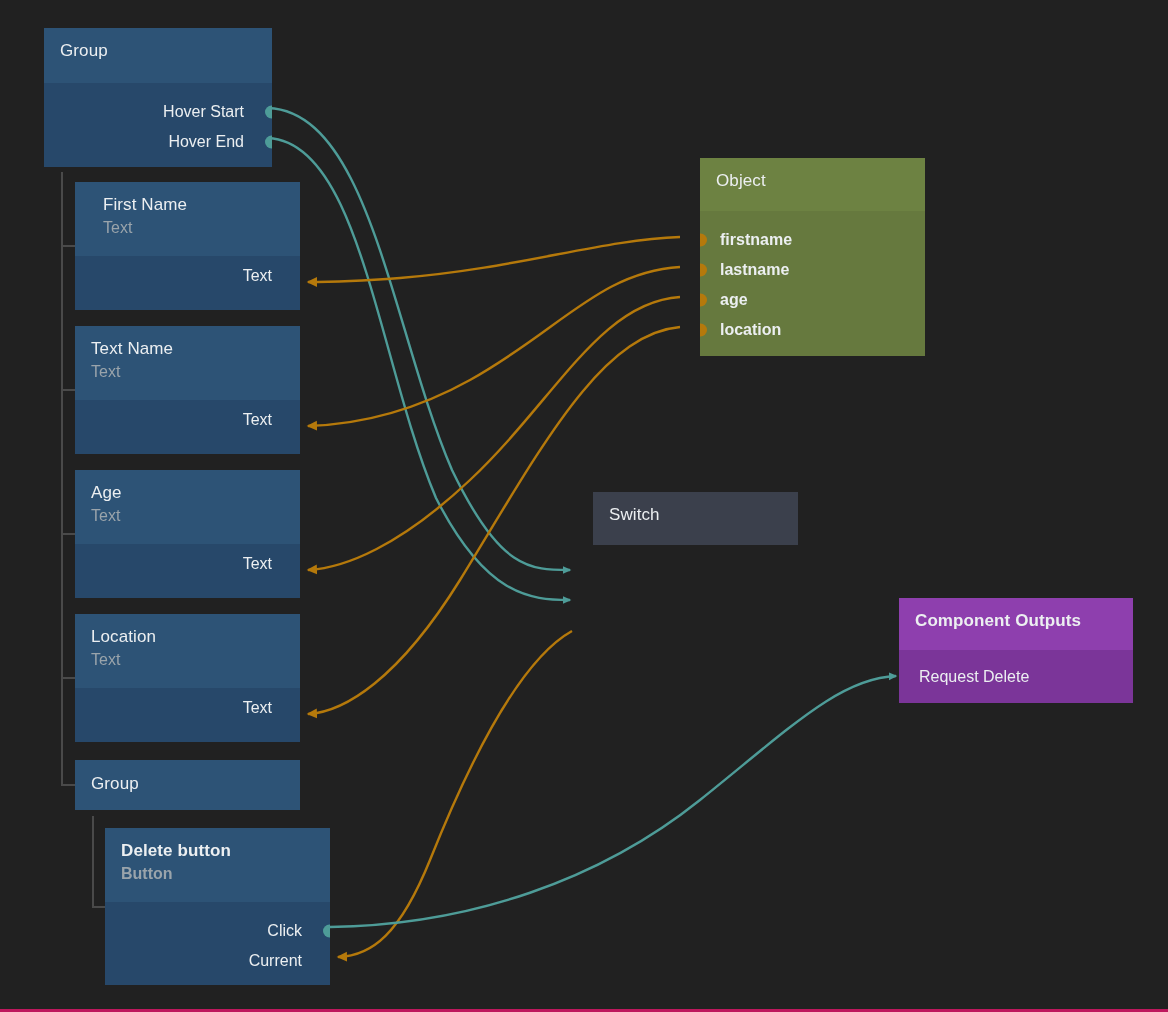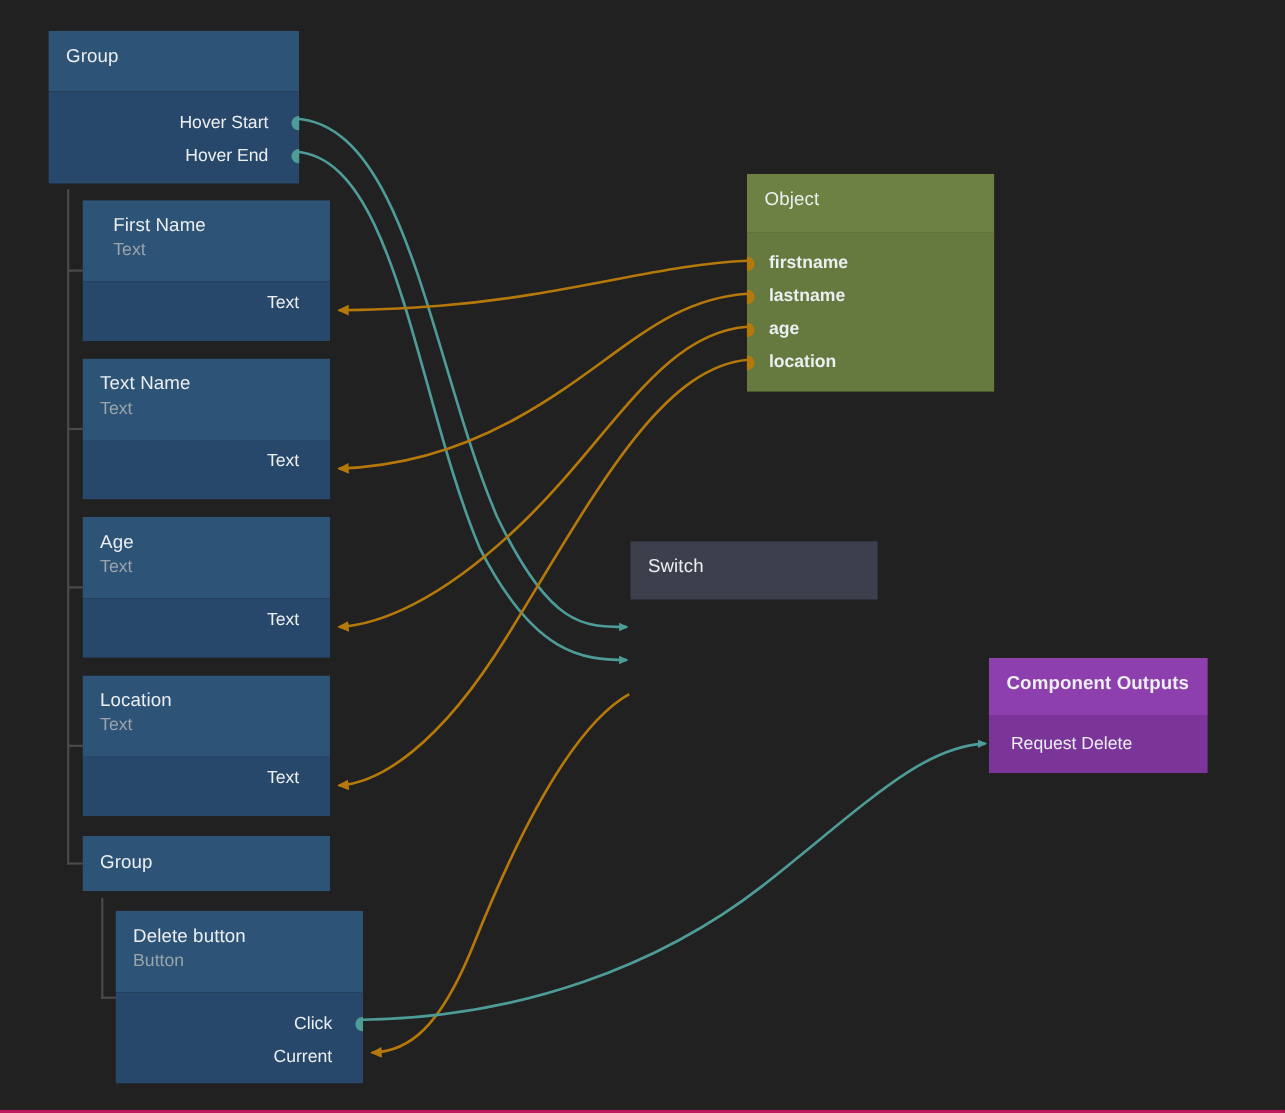--- a/index.html
+++ b/index.html
@@ -219,37 +219,37 @@
     </div>
   </div>
 
   <div class="node n-blue" style="left:75px; top:760px; width:225px; height:50px;">
     <div class="node-header" style="height:50px; padding-top:13px;">
       <div class="node-title">Group</div>
     </div>
   </div>
 
   <div class="node n-blue" style="left:105px; top:828px; width:225px; height:157px;">
-    <div class="node-header" style="height:74px;">
+    <div class="node-header" style="height:74px;font-weight:bold;">
       <div class="node-title">Delete button</div>
       <div class="node-subtitle">Button</div>
     </div>
     <div class="node-body" style="height:83px;">
       <div class="node-spacer" style="height:14px;"></div>
       <div class="port-row right">
         <span>Click</span>
         <span class="port-dot teal" style="right:-6px;"></span>
       </div>
       <div class="port-row right">
         <span>Current</span>
       </div>
     </div>
   </div>
 
-  <div class="node n-green" style="left:679px; top:158px; width:225px; height:216px;">
+  <div class="node n-green" style="left:700px; top:158px; width:225px; height:216px;">
     <div class="node-header" style="height:53px;">
       <div class="node-title">Object</div>
     </div>
     <div class="node-body" style="height:145px;">
       <div class="node-spacer" style="height:14px;"></div>
       <div class="port-row left">
         <span class="port-dot orange" style="left:-6px;"></span>
         <span>firstname</span>
       </div>
       <div class="port-row left">
@@ -261,26 +261,26 @@
         <span>age</span>
       </div>
       <div class="port-row left">
         <span class="port-dot orange" style="left:-6px;"></span>
         <span>location</span>
       </div>
     </div>
   </div>
 
   <div class="node n-dark" style="left:573px; top:492px; width:225px; height:165px;">
-    <div class="node-header" style="height:53px;">
+    <div class="node-header" style="height:53px;margin-left:20px;">
       <div class="node-title">Switch</div>
     </div>
   </div>
 
-  <div class="node n-purple" style="left:899px; top:598px; width:199px; height:105px;">
+  <div class="node n-purple" style="left:899px; top:598px; width:234px; height:105px;">
     <div class="node-header" style="height:52px;">
       <div class="node-title">Component Outputs</div>
     </div>
     <div class="node-body" style="height:53px;">
       <div class="node-spacer" style="height:12px;"></div>
       <div class="port-row left">
         <span>Request Delete</span>
       </div>
     </div>
   </div>

